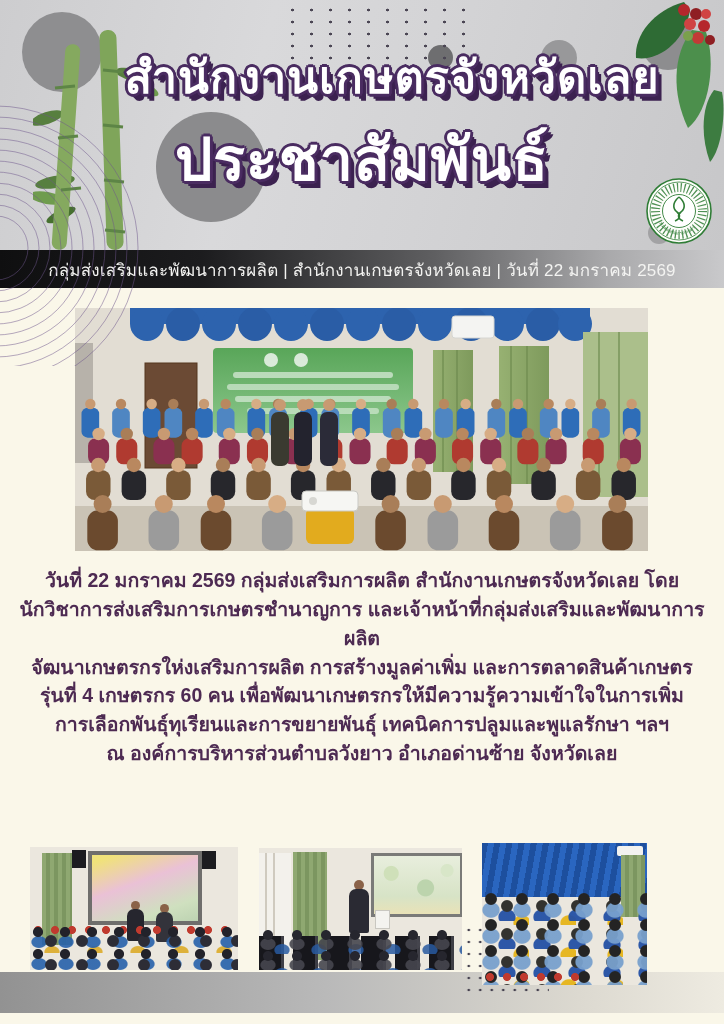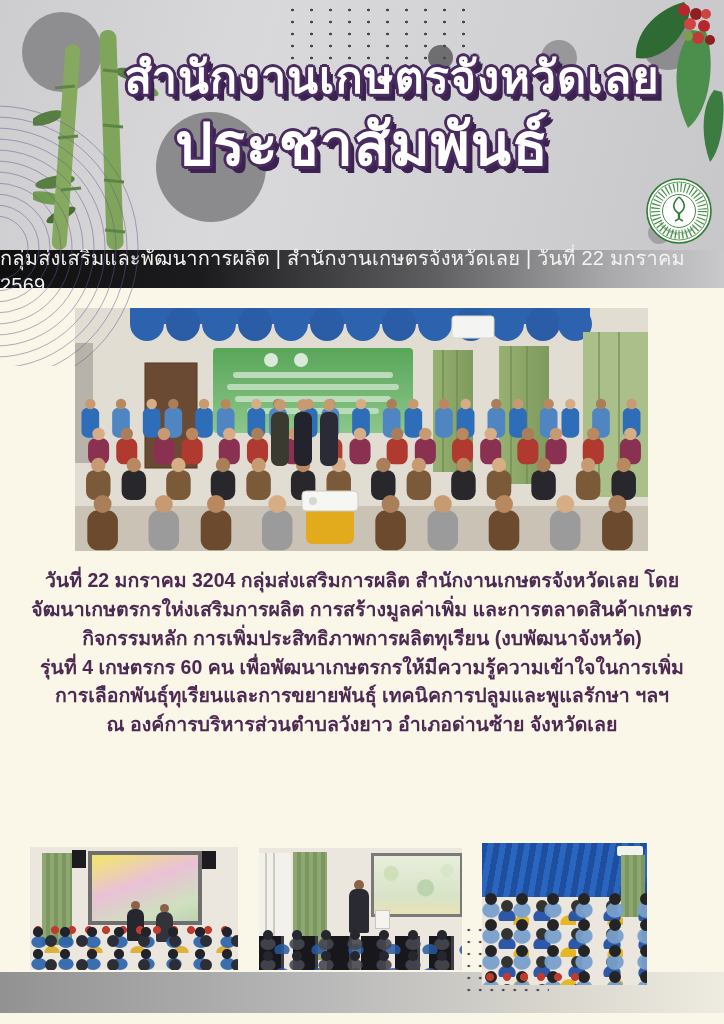--- a/index.html
+++ b/index.html
@@ -12,28 +12,28 @@
   .top-dots{position:absolute;left:283px;top:4px;width:188px;height:62px;z-index:2;
     background-image:radial-gradient(circle,#4b4654 1.3px,transparent 1.6px);background-size:19px 12px;}
   .rings{position:absolute;left:-12px;top:98px;z-index:5;pointer-events:none;}
   .bamboo{position:absolute;left:33px;top:30px;z-index:4;}
   .coffee{position:absolute;right:0;top:0;z-index:4;}
   .titles{position:absolute;left:0;top:50px;width:724px;text-align:center;z-index:6;line-height:1.25;}
   .title1,.title2{color:#ffffff;font-weight:800;letter-spacing:1px;
     text-shadow:-2px -2px 0 #4a2c61,2px -2px 0 #4a2c61,-2px 2px 0 #4a2c61,2px 2px 0 #4a2c61,
       0 -3px 0 #4a2c61,0 3px 0 #4a2c61,-3px 0 0 #4a2c61,3px 0 0 #4a2c61,4px 5px 0 #3c2250,6px 7px 0 #3c2250;}
   .title1{font-size:45px;transform:translateX(30px);}
-  .title2{font-size:59px;margin-top:3px;}
+  .title2{font-size:59px;margin-top:18px;}
   .logo{position:absolute;left:645px;top:177px;z-index:7;}
 
   
   .banner-strip{position:absolute;left:0;top:250px;width:724px;height:38px;z-index:3;
     display:flex;align-items:center;justify-content:center;
     background:linear-gradient(to right,#0f0f10 0%,#1c1c1e 28%,#5f5f61 60%,#a9a9ab 84%,#c9c9cb 100%);}
-  .banner-strip span{color:#f3f3f1;font-size:20px;font-weight:500;letter-spacing:.2px;}
+  .banner-strip span{color:#f3f3f1;font-size:17px;font-weight:500;letter-spacing:.2px;}
 
   
   .main-photo{position:absolute;left:75px;top:308px;z-index:2;}
 
   
   .article{position:absolute;left:10px;top:566px;width:704px;z-index:2;text-align:center;
     color:#4d2a52;font-size:19.5px;font-weight:700;line-height:1.48;}
 
   
   .thumb{position:absolute;overflow:hidden;background:#ebe7de;z-index:4;}
@@ -355,23 +355,23 @@
         <circle cx="205" cy="97" r="6" fill="#c89a72"></circle>
       </g>
     <g>
       <rect x="231" y="200" width="48" height="36" rx="6" fill="#e2ab1e"></rect>
       <rect x="227" y="183" width="56" height="20" rx="4" fill="#f6f6f3" stroke="#c9c9c4"></rect>
       <circle cx="238" cy="193" r="4" fill="#d7d7d2"></circle>
     </g>
   </svg>
 
   <div class="article">
-      <div class="article-line">วันที่ 22 มกราคม 3204 กลุ่มส่งเสริมการผลิต สำนักงานเกษตรจังหวัดเลย โดย</div>
+      <div class="article-line">วันที่ 22 มกราคม 2569 กลุ่มส่งเสริมการผลิต สำนักงานเกษตรจังหวัดเลย โดย</div>
+      <div class="article-line">นักวิชาการส่งเสริมการเกษตรชำนาญการ และเจ้าหน้าที่กลุ่มส่งเสริมและพัฒนาการผลิต</div>
       <div class="article-line">จัฒนาเกษตรกรให่งเสริมการผลิต การสร้างมูลค่าเพิ่ม และการตลาดสินค้าเกษตร</div>
-      <div class="article-line">กิจกรรมหลัก การเพิ่มประสิทธิภาพการผลิตทุเรียน (งบพัฒนาจังหวัด)</div>
       <div class="article-line">รุ่นที่ 4 เกษตรกร 60 คน เพื่อพัฒนาเกษตรกรให้มีความรู้ความเข้าใจในการเพิ่ม</div>
       <div class="article-line">การเลือกพันธุ์ทุเรียนและการขยายพันธุ์ เทคนิคการปลูมและพูแลรักษา ฯลฯ</div>
       <div class="article-line">ณ องค์การบริหารส่วนตำบลวังยาว อำเภอด่านซ้าย จังหวัดเลย</div>
     </div>
 
   <div class="thumb" id="thumb1">
     <div class="abs curtain-green" style="left:12px;top:6px;width:30px;height:92px;"></div>
     <div class="abs" style="left:42px;top:3px;width:14px;height:18px;background:#1c1c20;"></div>
     <div class="abs" style="left:172px;top:4px;width:14px;height:18px;background:#1c1c20;"></div>
     <div class="abs screen1" style="left:58px;top:4px;width:106px;height:66px;"></div>

